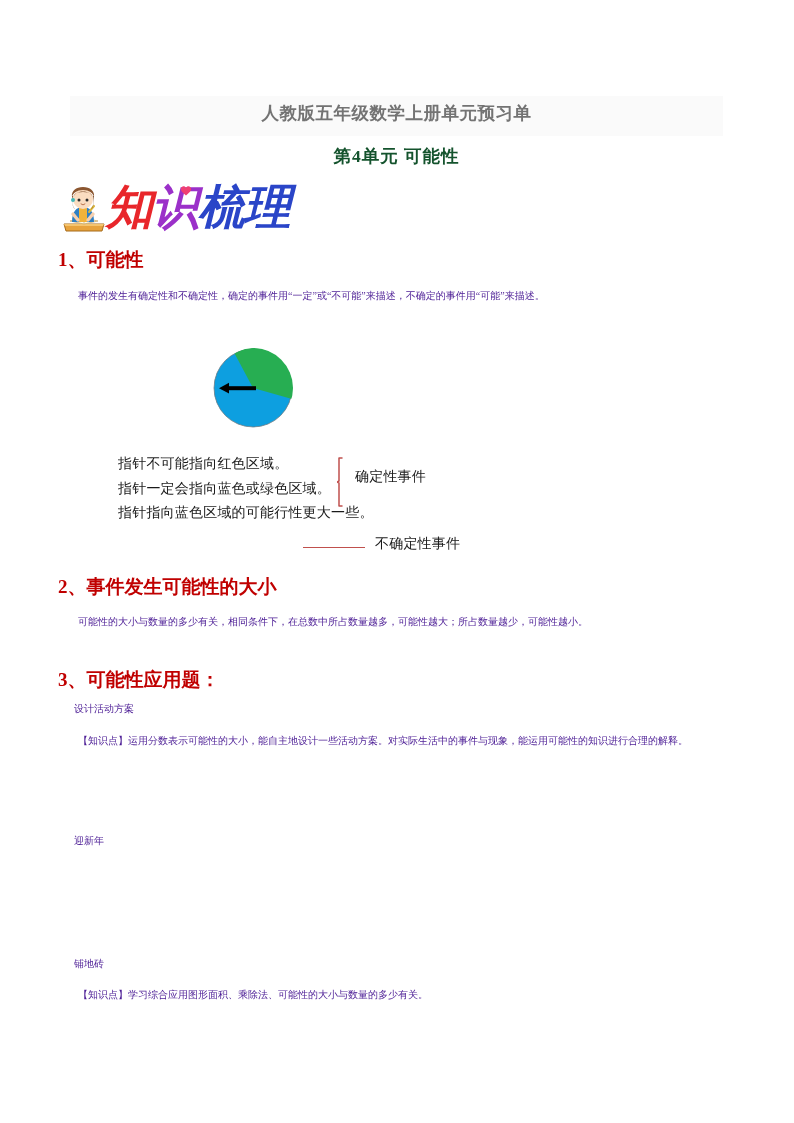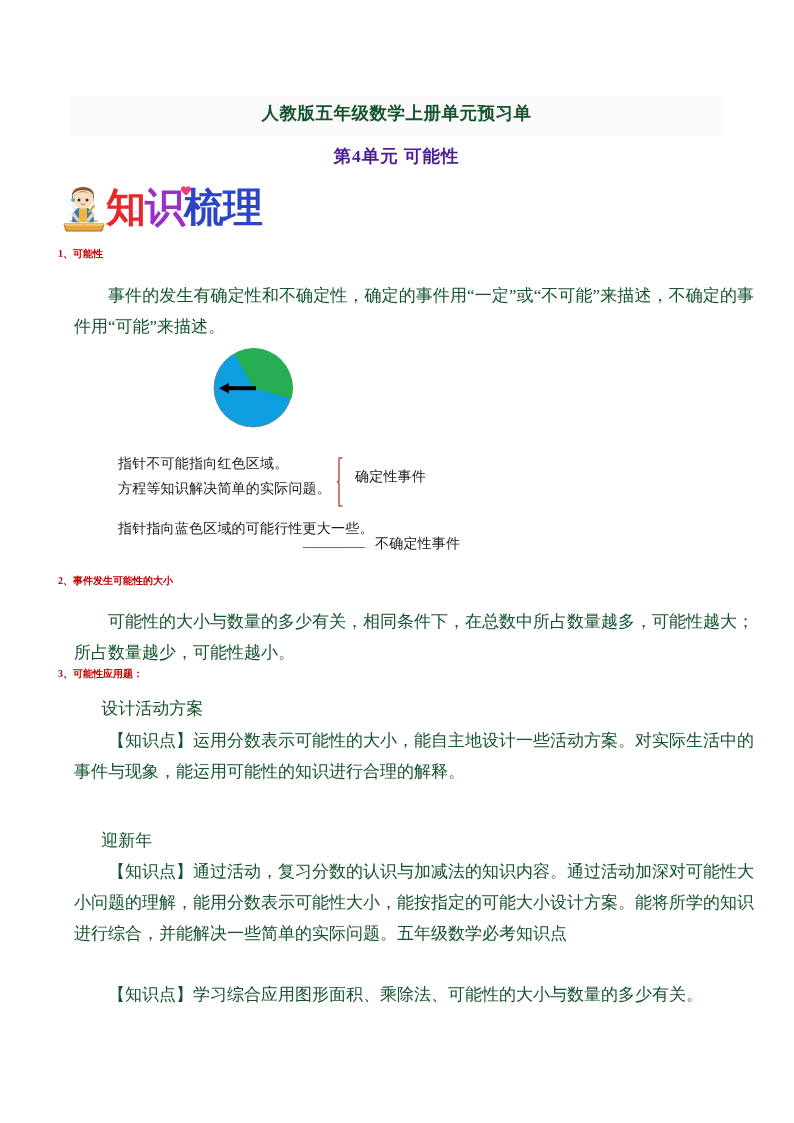--- a/index.html
+++ b/index.html
@@ -34,33 +34,33 @@
   }
   .doc-title {
     position: absolute;
     left: 70px;
     top: 101px;
     width: 653px;
     text-align: center;
     font-size: 17.5px;
     font-weight: bold;
     letter-spacing: 0.5px;
-    color: #14532d;
+    color: #737373;
     font-family: "Liberation Serif", "DejaVu Serif", serif;
   }
 
   .unit-title {
     position: absolute;
     left: 70px;
     top: 144px;
     width: 653px;
     text-align: center;
     font-size: 17.5px;
     font-weight: bold;
-    color: #4c1d95;
+    color: #14532d;
     letter-spacing: 1px;
     font-family: "Liberation Serif", "DejaVu Serif", serif;
   }
 
   
   .logo-wrap {
     position: absolute;
     left: 58px;
     top: 182px;
     width: 240px;
@@ -70,63 +70,63 @@
     position: absolute;
     left: 0px;
     top: 2px;
     width: 52px;
     height: 50px;
   }
   .logo-text {
     position: absolute;
     left: 48px;
     top: 0px;
-    font-size: 40px;
+    font-size: 47px;
     font-weight: bold;
     letter-spacing: -1px;
     line-height: 50px;
     white-space: nowrap;
     font-family: "DejaVu Sans", sans-serif;
+    font-style: italic;
   }
   .logo-text span { display: inline-block; }
   .lc1 { color: #e8262b; }
   .lc2 { color: #9b30c9; }
   .lc3 { color: #2a45c8; }
   .lc4 { color: #2a45c8; }
   .logo-heart {
     position: absolute;
     left: 122px;
     top: 3px;
     width: 12px;
     height: 11px;
   }
 
   
   .sec-head {
     position: absolute;
     left: 58px;
-    font-size: 10px;
+    font-size: 19px;
     font-weight: bold;
     color: #c00000;
     font-family: "Liberation Serif", "DejaVu Serif", serif;
     white-space: nowrap;
   }
 
   
   .para {
     position: absolute;
     left: 58px;
     width: 680px;
-    font-size: 17px;
+    font-size: 10px;
     line-height: 31px;
-    color: #14532d;
+    color: #4c1d95;
     text-align: justify;
     text-justify: inter-ideograph;
     font-family: "Liberation Serif", "DejaVu Serif", serif;
-    margin-left: 16px;
   }
   .indent { text-indent: 2em; }
 
   
   .spinner {
     position: absolute;
     left: 213px;
     top: 348px;
     width: 80px;
     height: 80px;
@@ -223,34 +223,34 @@
       <path d="M40 40 L79 51 A39 39 0 0 0 21.6 5.6 Z" fill="#27ae52"></path>
 
       <g>
         <rect x="13" y="38.2" width="30" height="4" fill="#000000"></rect>
         <path d="M6 40.2 L16 34.8 L16 45.6 Z" fill="#000000"></path>
       </g>
     </svg>
   </div>
 
   <div class="cap-line" style="left:118px; top:455px;">指针不可能指向红色区域。</div>
-  <div class="cap-line" style="left:118px; top:480px;">方程等知识解决简单的实际问题。</div>
+  <div class="cap-line" style="left:118px; top:480px;">指针一定会指向蓝色或绿色区域。</div>
 
   <svg class="brace" viewBox="0 0 12 50">
     <path d="M5 1 L2 1 L2 24 L0 25 L2 26 L2 49 L5 49" fill="none" stroke="#c0504d" stroke-width="1.5" stroke-linecap="round" stroke-linejoin="round"></path>
   </svg>
   <div class="cap-line" style="left:355px; top:468px;">确定性事件</div>
 
-  <div class="cap-line" style="left:118px; top:520px;">指针指向蓝色区域的可能行性更大一些。</div>
+  <div class="cap-line" style="left:118px; top:504px;">指针指向蓝色区域的可能行性更大一些。</div>
   <div class="redline"></div>
   <div class="cap-line" style="left:375px; top:535px;text-align:center;">不确定性事件</div>
 
   <div class="sec-head" style="top:574px;">2、事件发生可能性的大小</div>
   <div class="para indent" style="top:606px;">可能性的大小与数量的多少有关，相同条件下，在总数中所占数量越多，可能性越大；所占数量越少，可能性越小。</div>
 
   <div class="sec-head" style="top:667px;text-align:right;">3、可能性应用题：</div>
   <div class="para indent" style="top:725px;">【知识点】运用分数表示可能性的大小，能自主地设计一些活动方案。对实际生活中的事件与现象，能运用可能性的知识进行合理的解释。</div>
   <div class="para" style="top:693px; text-indent:1.6em;">设计活动方案</div>
   <div class="para" style="top:825px; text-indent:1.6em;">迎新年</div>
-  <div class="para indent" style="top:856px;">【知识点】通过活动，复习分数的认识与加减法的知识内容。通过活动加深对可能性大小问题的理解，能用分数表示可能性大小，能按指定的可能大小设计方案。能将所学的知识进行综合，并能解决一些简单的实际问题。五年级数学必考知识点</div>
+  <div class="para" style="top:948px; text-indent:1.6em;">铺地砖</div>
   <div class="para indent" style="top:979px;">【知识点】学习综合应用图形面积、乘除法、可能性的大小与数量的多少有关。</div>
 
 </div>
 
 </body></html>

